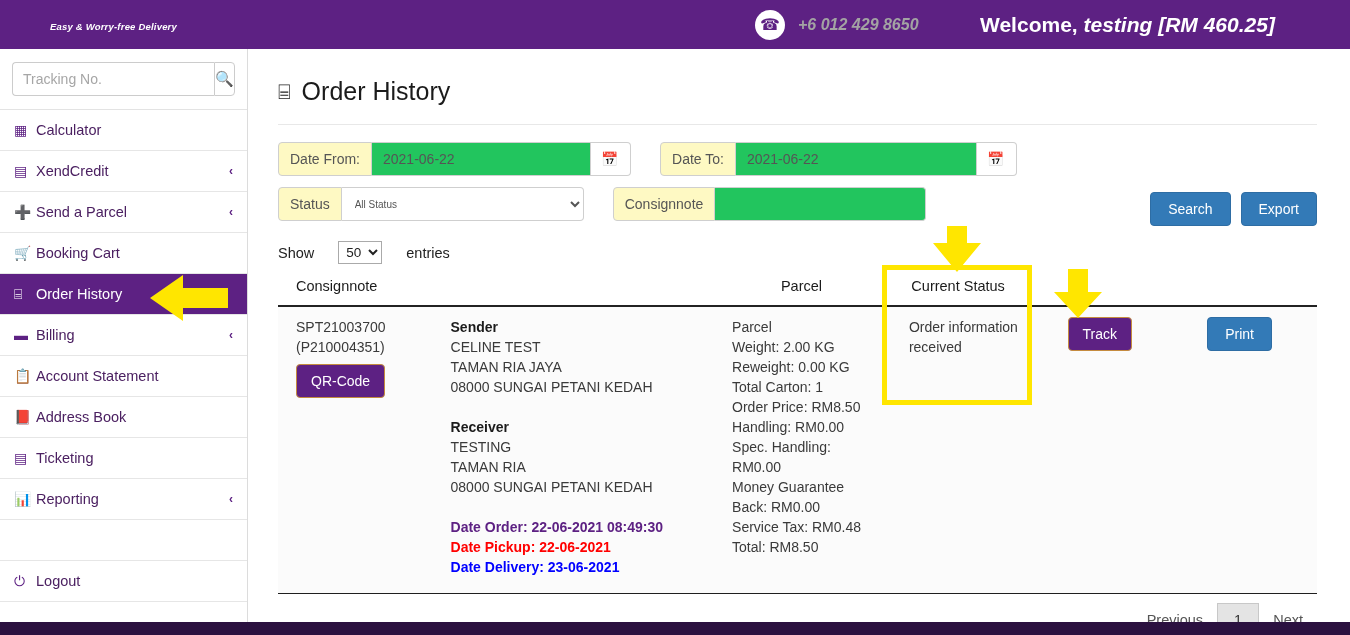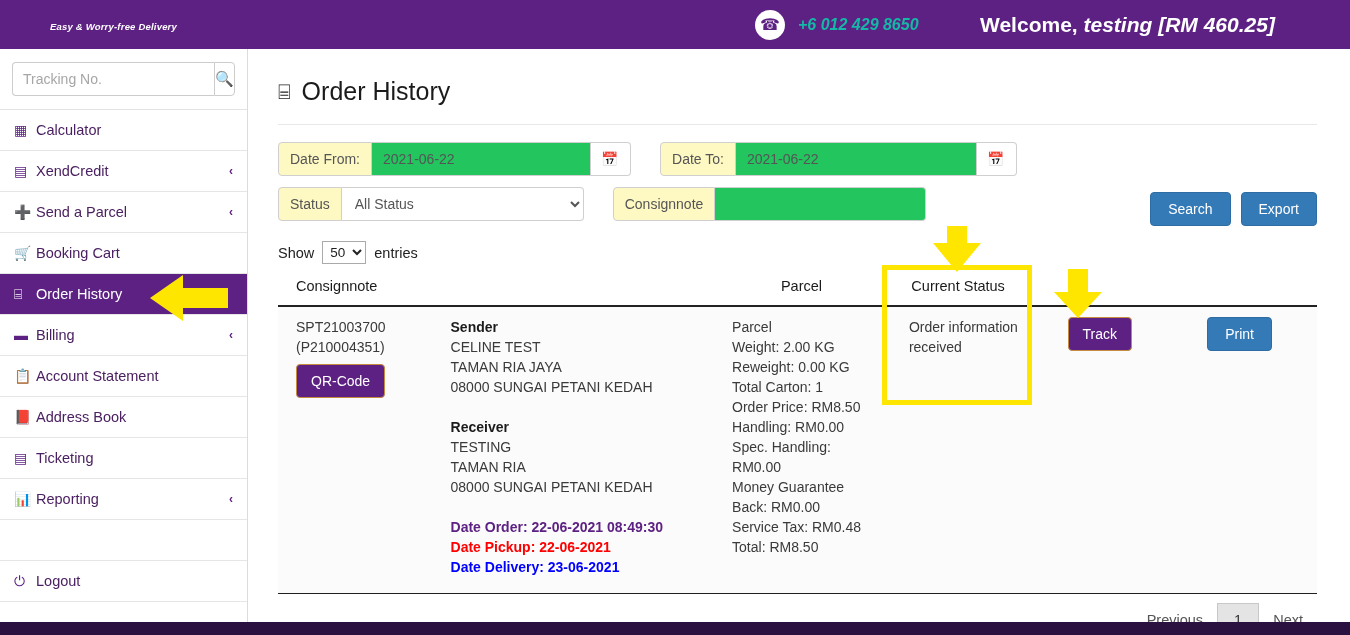--- a/index.html
+++ b/index.html
@@ -28,21 +28,21 @@
   }
   .top-right { flex: 1; display: flex; align-items: center; height: 49px; position: relative; }
   .phone-wrap { display: flex; align-items: center; position: absolute; left: 505px; }
   .phone-icon {
     width: 30px; height: 30px; border-radius: 50%;
     background: #ffffff; color: #5d2183;
     display: flex; align-items: center; justify-content: center;
     font-size: 16px;
   }
   .phone-num {
-    color: #14b8a6; font-size: 16px; font-weight: 700;
+    color: #a3a3a3; font-size: 16px; font-weight: 700;
     font-style: italic; margin-left: 13px; white-space: nowrap;
   }
   .welcome {
     position: absolute; left: 730px; color: #ffffff;
     font-size: 21px; font-weight: 700; white-space: nowrap;
   }
   .welcome em { font-style: italic; }
 
   
   .sidebar {
@@ -105,34 +105,34 @@
     font-family: "Liberation Sans", sans-serif;
   }
   .ig-btn {
     width: 40px; border: 1px solid #cfcfcf; border-left: none;
     border-radius: 0 4px 4px 0; background: #ffffff;
     display: flex; align-items: center; justify-content: center;
     font-size: 14px; color: #444; cursor: pointer;
   }
   .ig-select {
     border: 1px solid #cfcfcf; border-left: none; border-radius: 0 4px 4px 0;
-    padding: 0 9px; font-size: 14px; color: #555; background: #ffffff;
+    padding: 0 9px; font-size: 10px; color: #555; background: #ffffff;
     outline: none; font-family: "Liberation Sans", sans-serif;
   }
   .ig-input.plain { border-radius: 0 4px 4px 0; }
   .btn-blue {
     background: #337ab7; color: #ffffff; border: 1px solid #2e6da4;
     border-radius: 4px; font-size: 14px; padding: 8px 17px; cursor: pointer;
     font-family: "Liberation Sans", sans-serif;
   }
   .search-export { position: absolute; right: 0; top: 50px; display: flex; gap: 10px; }
 
   .show-entries {
     margin-top: 20px; font-size: 14.5px; color: #222;
-    display: flex; align-items: center; gap: 8px;
+    display: flex; align-items: center; gap: 24px;
   }
   .entries-select {
     font-size: 13.5px; padding: 2px 3px; border: 1px solid #aaa;
     font-family: "Liberation Sans", sans-serif; color: #222; background:#fff;
   }
 
   
   .tbl { width: 100%; margin-top: 14px; border-collapse: collapse; }
   .tbl th {
     font-size: 14.5px; font-weight: 400; color: #1b1b1b;

